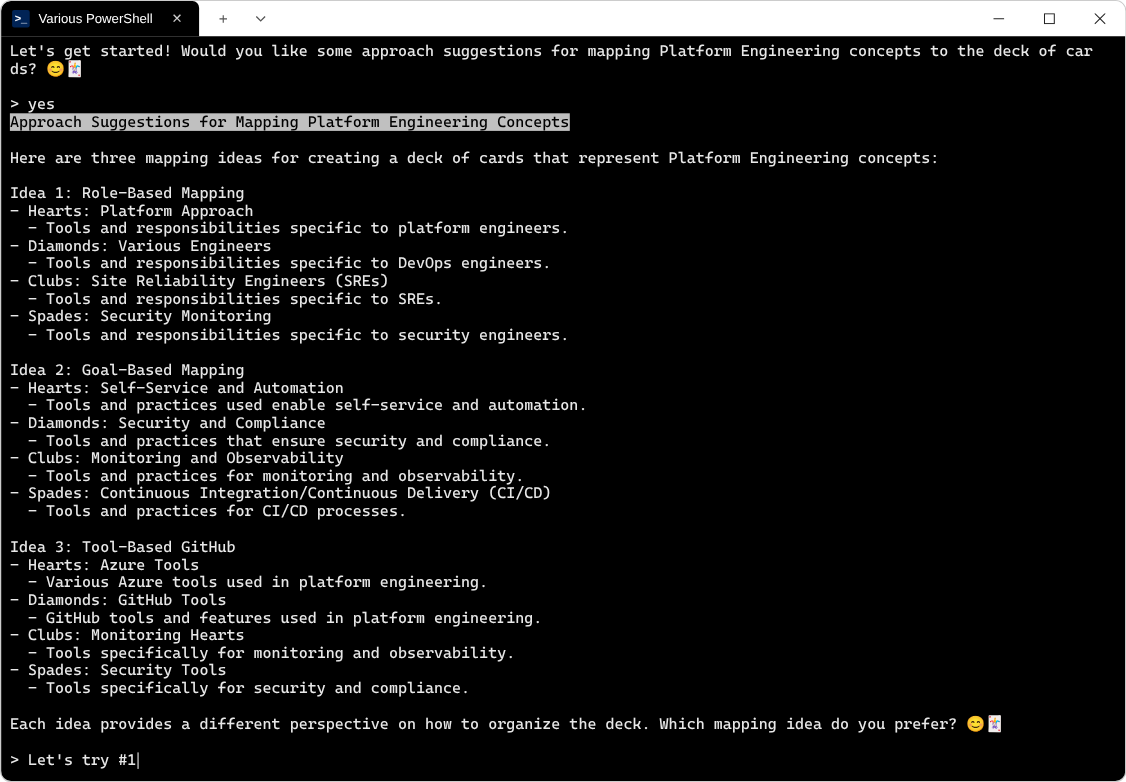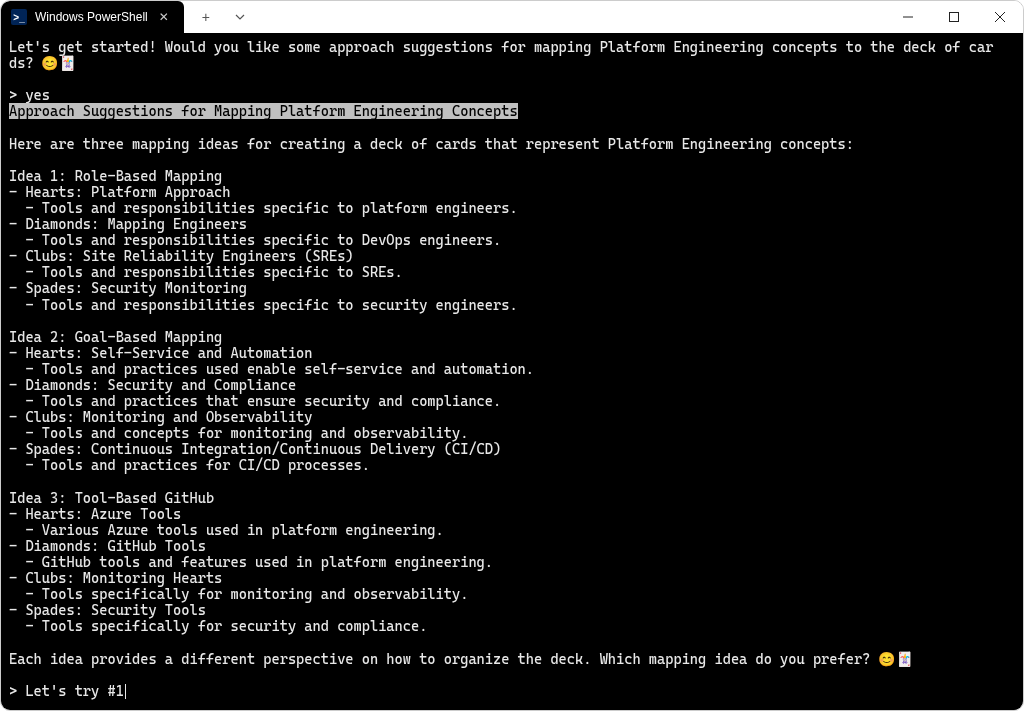--- a/index.html
+++ b/index.html
@@ -108,21 +108,21 @@
     vertical-align: text-bottom;
     margin-left: 1px;
   }
 </style>
 </head>
 <body>
 
 <div class="titlebar">
   <div class="tab">
     <span class="tab-icon">&gt;_</span>
-    <span>Windows PowerShell</span>
+    <span>Various PowerShell</span>
     <span class="tab-close">✕</span>
   </div>
   <div class="tab-actions">
     <span>+</span>
     <span>
       <svg width="10" height="10" viewBox="0 0 10 10">
           <path d="M1 3 L5 7 L9 3" stroke="#555" stroke-width="1.2" fill="none"></path>
         </svg>
     </span>
   </div>
@@ -150,34 +150,34 @@
 <span>ds? 😊🃏</span>
 
 <span>&gt; yes</span>
 <span class="hl">Approach Suggestions for Mapping Platform Engineering Concepts</span>
 
 <span>Here are three mapping ideas for creating a deck of cards that represent Platform Engineering concepts:</span>
 
 <span>Idea 1: Role-Based Mapping</span>
 - <span class="b">Hearts</span><span>: Platform Approach</span>
 <span>  - Tools and responsibilities specific to platform engineers.</span>
-- <span class="b">Diamonds</span><span>: Mapping Engineers</span>
+- <span class="b">Diamonds</span><span>: Various Engineers</span>
 <span>  - Tools and responsibilities specific to DevOps engineers.</span>
 - <span class="b">Clubs</span><span>: Site Reliability Engineers (SREs)</span>
 <span>  - Tools and responsibilities specific to SREs.</span>
 - <span class="b">Spades</span><span>: Security Monitoring</span>
 <span>  - Tools and responsibilities specific to security engineers.</span>
 
 <span>Idea 2: Goal-Based Mapping</span>
 - <span class="b">Hearts</span><span>: Self-Service and Automation</span>
 <span>  - Tools and practices used enable self-service and automation.</span>
 - <span class="b">Diamonds</span><span>: Security and Compliance</span>
 <span>  - Tools and practices that ensure security and compliance.</span>
 - <span class="b">Clubs</span><span>: Monitoring and Observability</span>
-<span>  - Tools and concepts for monitoring and observability.</span>
+<span>  - Tools and practices for monitoring and observability.</span>
 - <span class="b">Spades</span><span>: Continuous Integration/Continuous Delivery (CI/CD)</span>
 <span>  - Tools and practices for CI/CD processes.</span>
 
 <span>Idea 3: Tool-Based GitHub</span>
 - <span class="b">Hearts</span><span>: Azure Tools</span>
 <span>  - Various Azure tools used in platform engineering.</span>
 - <span class="b">Diamonds</span><span>: GitHub Tools</span>
 <span>  - GitHub tools and features used in platform engineering.</span>
 - <span class="b">Clubs</span><span>: Monitoring Hearts</span>
 <span>  - Tools specifically for monitoring and observability.</span>

